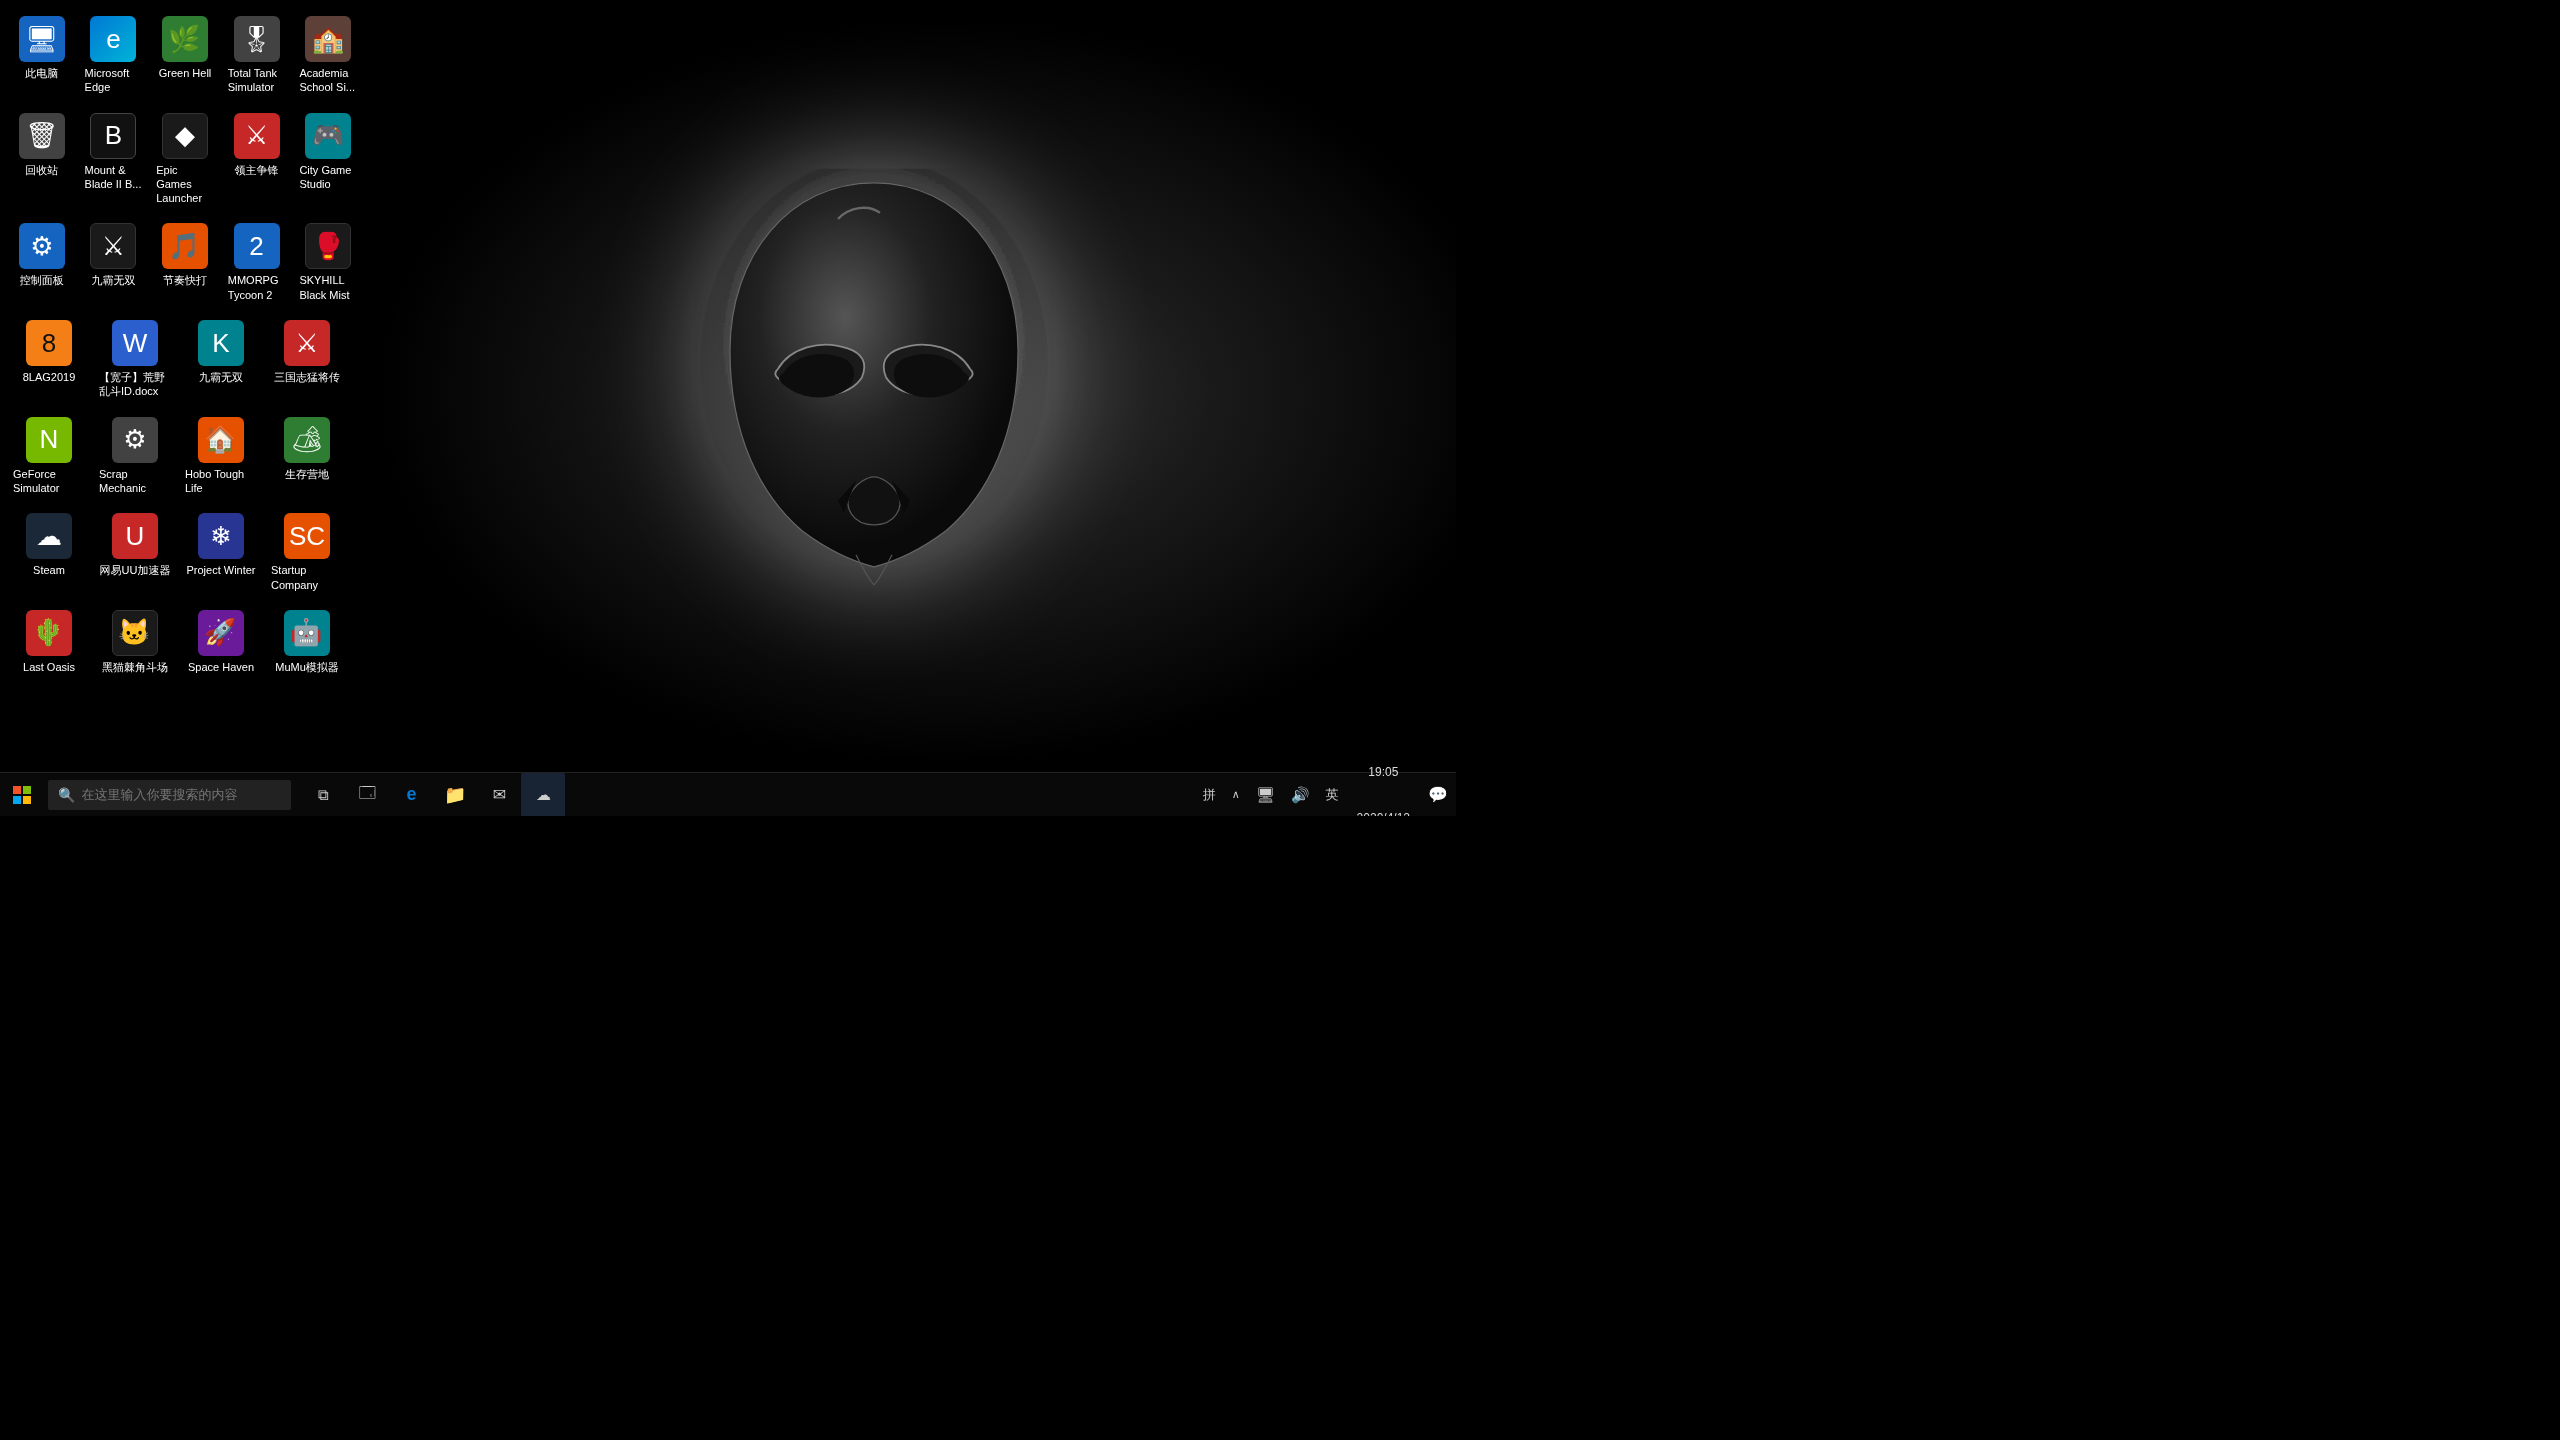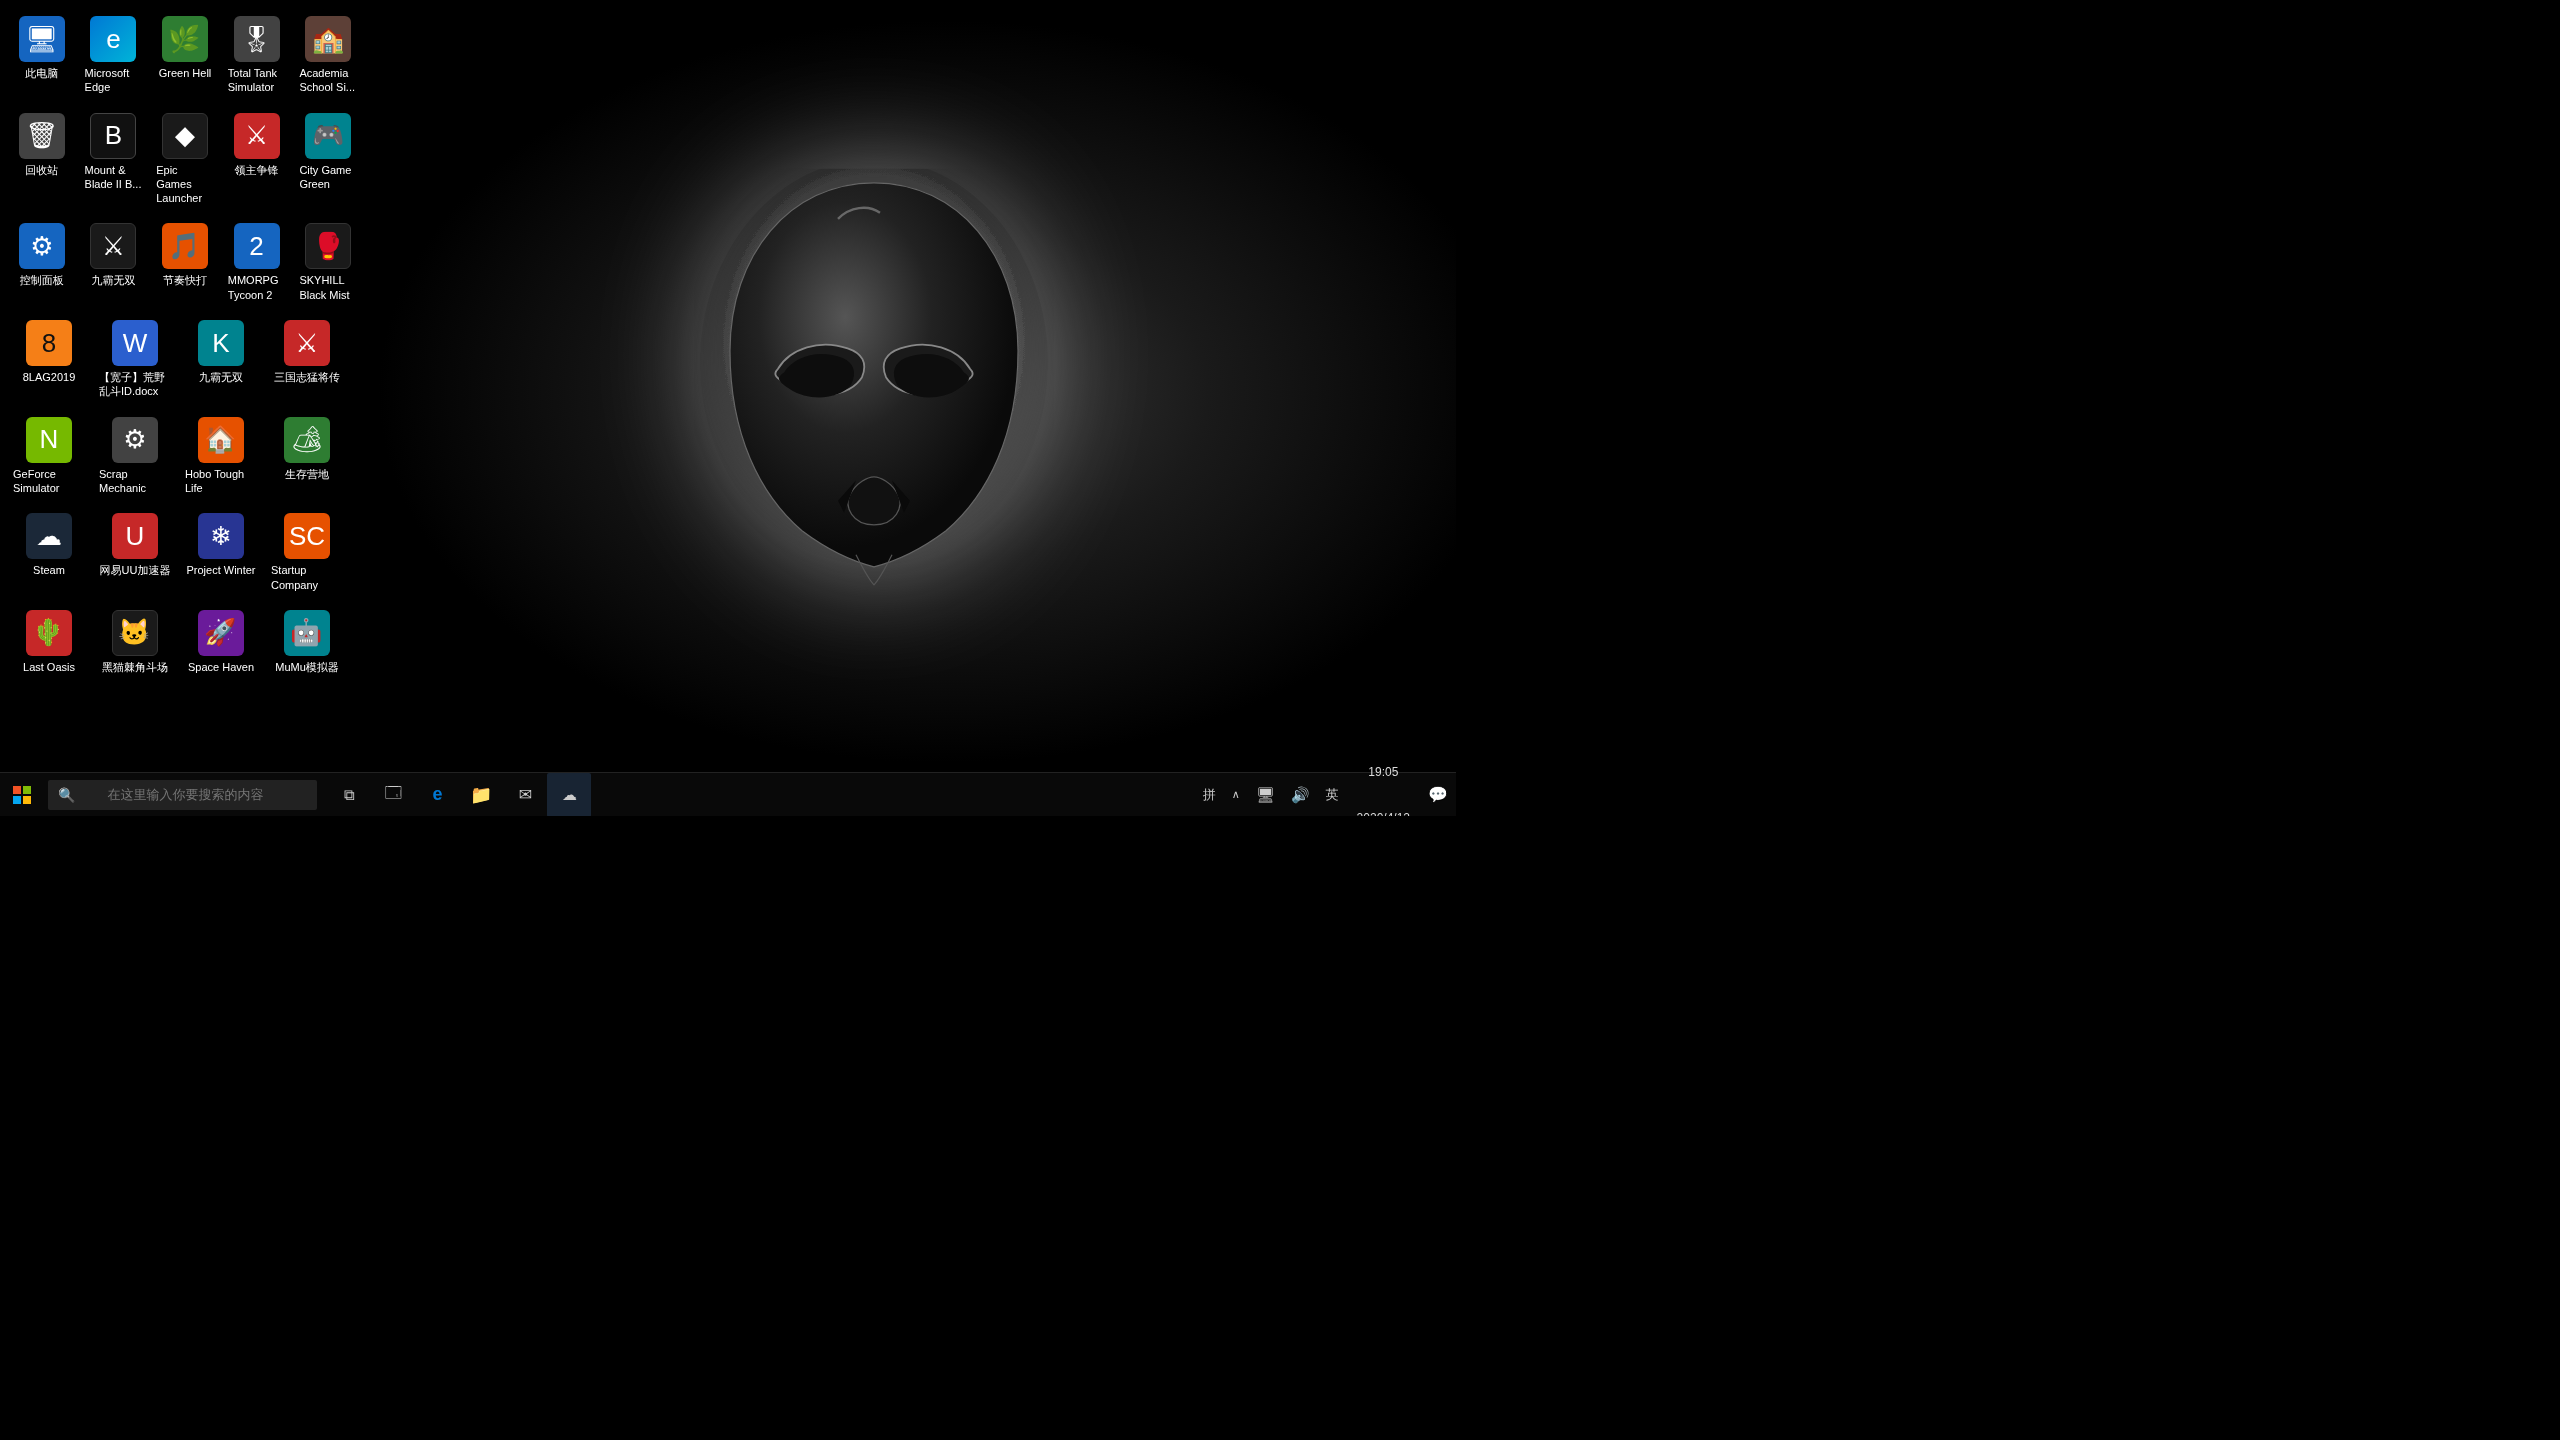--- a/index.html
+++ b/index.html
@@ -283,21 +283,21 @@
       <div class="desktop-icon">
         <div class="icon-img ic-dark">◆</div>
         <div class="icon-label">Epic Games Launcher</div>
       </div>
       <div class="desktop-icon">
         <div class="icon-img ic-red">⚔</div>
         <div class="icon-label">领主争锋</div>
       </div>
       <div class="desktop-icon">
         <div class="icon-img ic-cyan">🎮</div>
-        <div class="icon-label">City Game Green</div>
+        <div class="icon-label">City Game Studio</div>
       </div>
     </div>
     <div class="icon-row">
       <div class="desktop-icon">
         <div class="icon-img ic-blue">⚙</div>
         <div class="icon-label">控制面板</div>
       </div>
       <div class="desktop-icon">
         <div class="icon-img ic-dark">⚔</div>
         <div class="icon-label">九霸无双</div>
@@ -394,21 +394,21 @@
     <svg width="18" height="18" viewBox="0 0 18 18" fill="white">
       <rect x="0" y="0" width="8" height="8" fill="#f35325"></rect>
       <rect x="10" y="0" width="8" height="8" fill="#81bc06"></rect>
       <rect x="0" y="10" width="8" height="8" fill="#05a6f0"></rect>
       <rect x="10" y="10" width="8" height="8" fill="#ffba08"></rect>
     </svg>
   </div>
 
   <div class="taskbar-search">
     <span style="color:#aaa;margin-right:6px;font-size:14px;">🔍</span>
-    <input type="text" style="color: rgb(170, 170, 170); margin-left: 26px;" placeholder="在这里输入你要搜索的内容">
+    <input type="text" style="color: rgb(170, 170, 170);" placeholder="在这里输入你要搜索的内容">
   </div>
 
   <div class="taskbar-btns">
     <div class="taskbar-btn" style="font-size:15px;">⧉</div>
     <div class="taskbar-btn" style="font-size:16px;">🗔</div>
     <div class="taskbar-btn" style="color:#0078d4;font-size:18px;font-weight:bold;">e</div>
     <div class="taskbar-btn" style="color:#f9a825;font-size:18px;">📁</div>
     <div class="taskbar-btn" style="font-size:16px;">✉</div>
     <div class="taskbar-btn" style="font-size:15px; background: rgba(27,40,56,0.9); border-radius:2px;">☁</div>
   </div>

